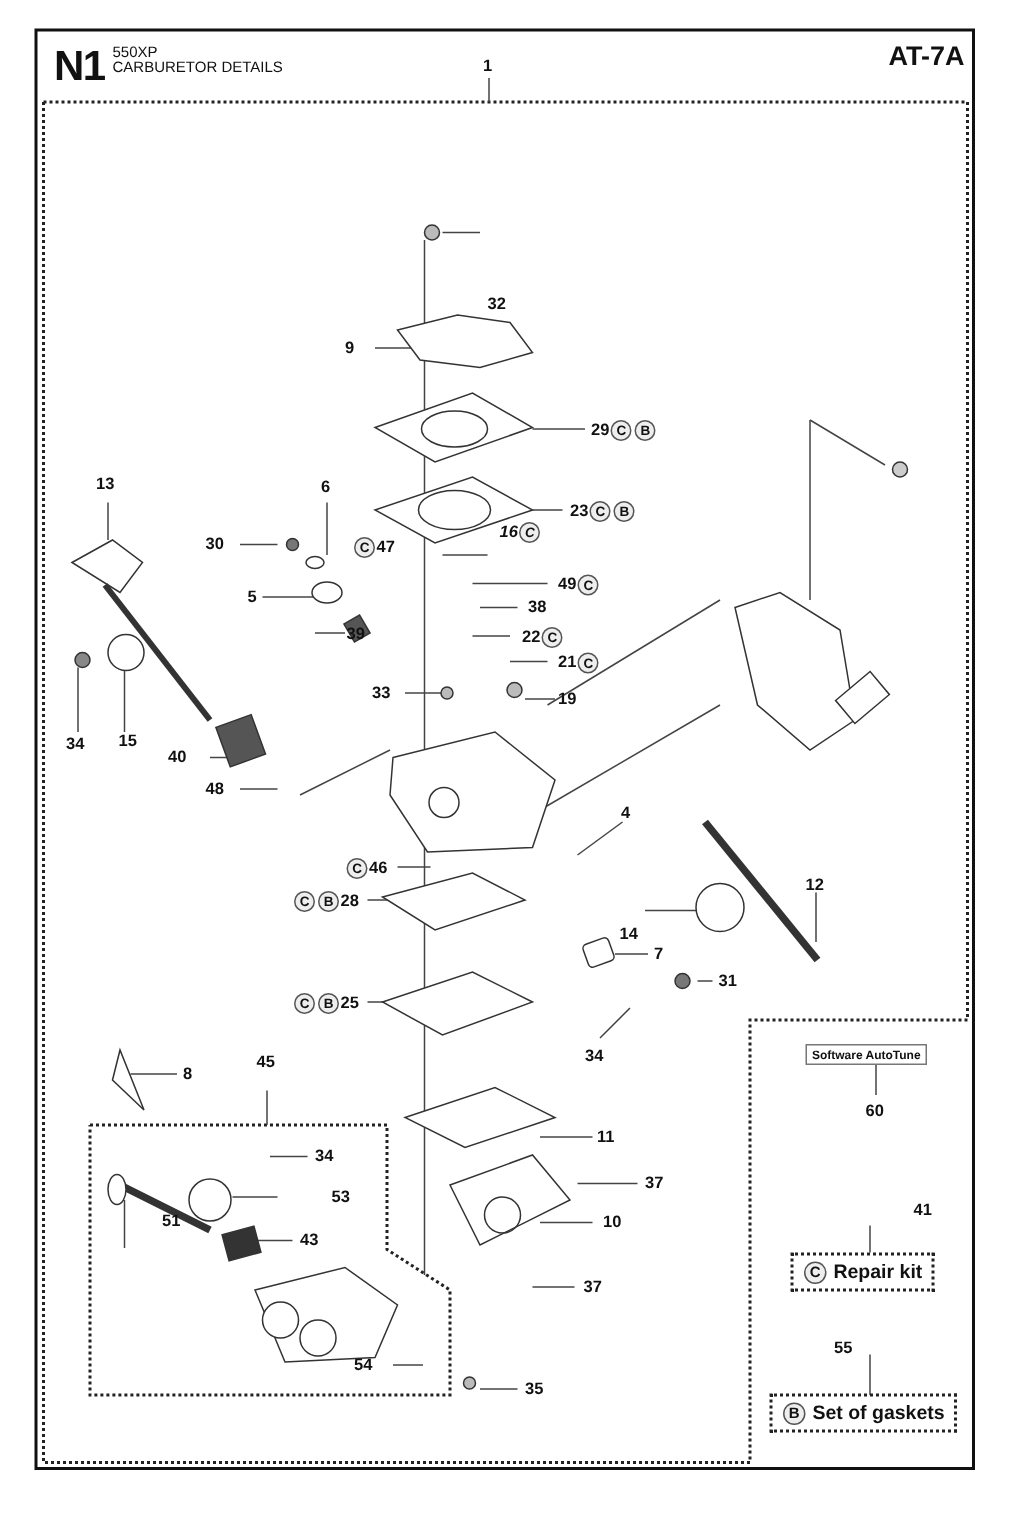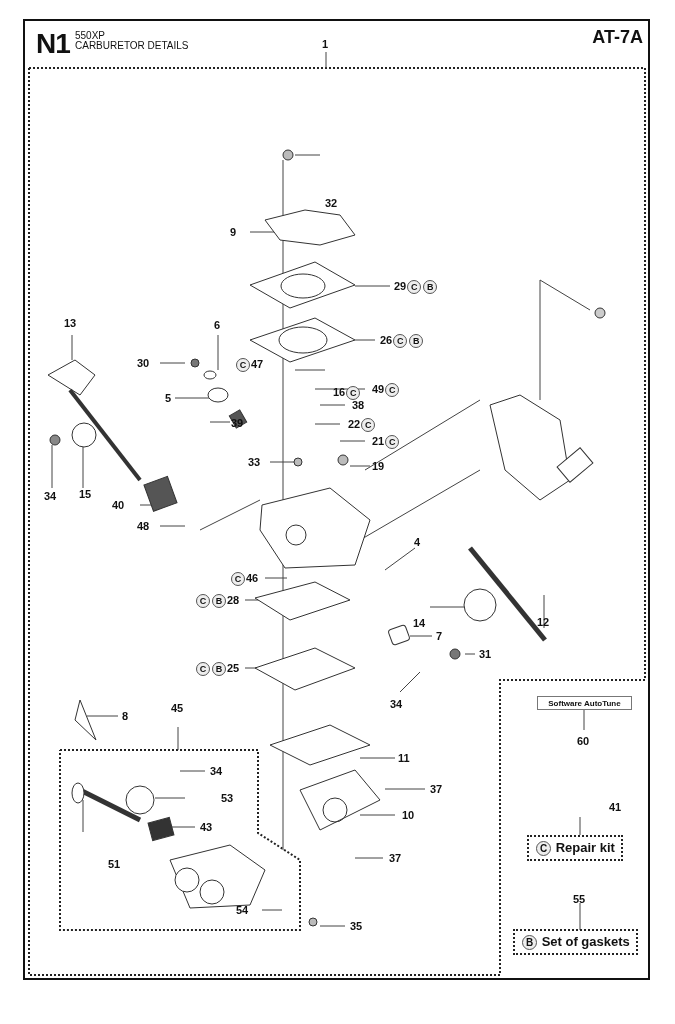--- a/index.html
+++ b/index.html
@@ -8,21 +8,21 @@
   .frame { position:absolute; left:23px; top:19px; width:627px; height:961px;
            border:2px solid #111; box-sizing:border-box; }
   .hdr-code { position:absolute; left:36px; top:28px; font-size:28px; font-weight:bold; letter-spacing:-1px; }
   .hdr-model { position:absolute; left:75px; top:31px; font-size:10px; line-height:10px;text-align:right; }
   .hdr-title { position:absolute; left:75px; top:41px; font-size:10px; line-height:10px; }
   .hdr-ref { position:absolute; right:32px; top:27px; font-size:18px; font-weight:bold; }
   svg.diagram { position:absolute; left:0; top:0; }
   .lbl { position:absolute; font-size:11px; font-weight:bold; white-space:nowrap; line-height:12px; }
   .badge { display:inline-block; width:12px; height:12px; border:1px solid #555; border-radius:50%;
            font-size:9px; line-height:12px; text-align:center; background:#eee; margin:0 1px; vertical-align:middle; }
-  .sw-box { position:absolute; left:537px; top:696px; width:95px; height:14px; border:1px solid #777;
+  .sw-box { position:absolute; left:537px; top:696px; width:81px; height:14px; border:1px solid #777;
             font-size:8px; font-weight:bold; text-align:center; line-height:14px; box-sizing:border-box; }
   .kit-box { position:absolute; border:2px dotted #222; font-size:13px; font-weight:bold;
              line-height:18px; padding:2px 6px; box-sizing:border-box; white-space:nowrap; }
   .kit-box .badge { width:13px; height:13px; font-size:10px; line-height:13px; }
 </style>
 </head>
 <body>
 
 <div class="frame"></div>
 <div class="hdr-code">N1</div>
@@ -131,64 +131,64 @@
     <circle cx="298" cy="462" r="4" fill="#bbb"></circle>
     <circle cx="343" cy="460" r="5" fill="#bbb"></circle>
     <circle cx="313" cy="922" r="4" fill="#bbb"></circle>
   </g>
 </svg>
 
 <div class="lbl" style="left:322px;top:38px;"><span>1</span></div>
 <div class="lbl" style="left:325px;top:149px;margin-top:48px;"><span>32</span></div>
 <div class="lbl" style="left:230px;top:226px;"><span>9</span></div>
 <div class="lbl" style="left:394px;top:280px;"><span>29</span><span class="badge">C</span><span class="badge">B</span></div>
-<div class="lbl" style="left:380px;top:334px;"><span>26</span><span class="badge">C</span><span class="badge">B</span></div>
+<div class="lbl" style="left:380px;top:334px;"><span>23</span><span class="badge">C</span><span class="badge">B</span></div>
 <div class="lbl" style="left:64px;top:317px;"><span>13</span></div>
 <div class="lbl" style="left:214px;top:319px;"><span>6</span></div>
 <div class="lbl" style="left:137px;top:357px;"><span>30</span></div>
 <div class="lbl" style="left:235px;top:358px;"><span class="badge">C</span><span>47</span></div>
-<div class="lbl" style="left:333px;top:386px;"><span>16</span><span class="badge">C</span></div>
+<div class="lbl" style="left:333px;top:348px;font-style:italic;"><span>16</span><span class="badge">C</span></div>
 <div class="lbl" style="left:165px;top:392px;"><span>5</span></div>
 <div class="lbl" style="left:372px;top:383px;"><span>49</span><span class="badge">C</span></div>
 <div class="lbl" style="left:352px;top:399px;"><span>38</span></div>
 <div class="lbl" style="left:186px;top:417px;margin-left:45px;"><span>39</span></div>
 <div class="lbl" style="left:348px;top:418px;"><span>22</span><span class="badge">C</span></div>
 <div class="lbl" style="left:372px;top:435px;"><span>21</span><span class="badge">C</span></div>
 <div class="lbl" style="left:248px;top:456px;"><span>33</span></div>
 <div class="lbl" style="left:372px;top:460px;"><span>19</span></div>
 <div class="lbl" style="left:44px;top:490px;"><span>34</span></div>
 <div class="lbl" style="left:79px;top:488px;"><span>15</span></div>
 <div class="lbl" style="left:112px;top:499px;"><span>40</span></div>
 <div class="lbl" style="left:137px;top:520px;"><span>48</span></div>
 <div class="lbl" style="left:414px;top:536px;"><span>4</span></div>
 <div class="lbl" style="left:230px;top:572px;"><span class="badge">C</span><span>46</span></div>
 <div class="lbl" style="left:195px;top:594px;"><span class="badge">C</span><span class="badge">B</span><span>28</span></div>
 <div class="lbl" style="left:413px;top:601px;margin-top:16px;"><span>14</span></div>
-<div class="lbl" style="left:537px;top:584px;margin-top:32px;"><span>12</span></div>
+<div class="lbl" style="left:537px;top:584px;"><span>12</span></div>
 <div class="lbl" style="left:436px;top:630px;"><span>7</span></div>
 <div class="lbl" style="left:479px;top:648px;"><span>31</span></div>
 <div class="lbl" style="left:195px;top:662px;"><span class="badge">C</span><span class="badge">B</span><span>25</span></div>
 <div class="lbl" style="left:390px;top:698px;"><span>34</span></div>
 <div class="lbl" style="left:122px;top:710px;"><span>8</span></div>
 <div class="lbl" style="left:171px;top:702px;"><span>45</span></div>
 <div class="lbl" style="left:398px;top:752px;"><span>11</span></div>
 <div class="lbl" style="left:210px;top:765px;"><span>34</span></div>
 <div class="lbl" style="left:430px;top:783px;"><span>37</span></div>
 <div class="lbl" style="left:189px;top:792px;margin-left:32px;"><span>53</span></div>
 <div class="lbl" style="left:402px;top:809px;"><span>10</span></div>
-<div class="lbl" style="left:76px;top:858px;padding-left:32px;"><span>51</span></div>
+<div class="lbl" style="left:76px;top:808px;padding-left:32px;"><span>51</span></div>
 <div class="lbl" style="left:200px;top:821px;"><span>43</span></div>
 <div class="lbl" style="left:389px;top:852px;"><span>37</span></div>
 <div class="lbl" style="left:236px;top:904px;"><span>54</span></div>
 <div class="lbl" style="left:350px;top:920px;"><span>35</span></div>
 
 <div class="sw-box">Software AutoTune</div>
 <div class="lbl" style="left:577px;top:735px;"><span>60</span></div>
 <div class="lbl" style="left:573px;top:801px;margin-left:36px;"><span>41</span></div>
 <div class="kit-box" style="left:527px;top:835px;">
   <span class="badge">C</span>
   <span>Repair kit</span>
 </div>
-<div class="lbl" style="left:573px;top:893px;"><span>55</span></div>
+<div class="lbl" style="left:556px;top:893px;"><span>55</span></div>
 <div class="kit-box" style="left:513px;top:929px;">
   <span class="badge">B</span>
   <span>Set of gaskets</span>
 </div>
 
 </body></html>

